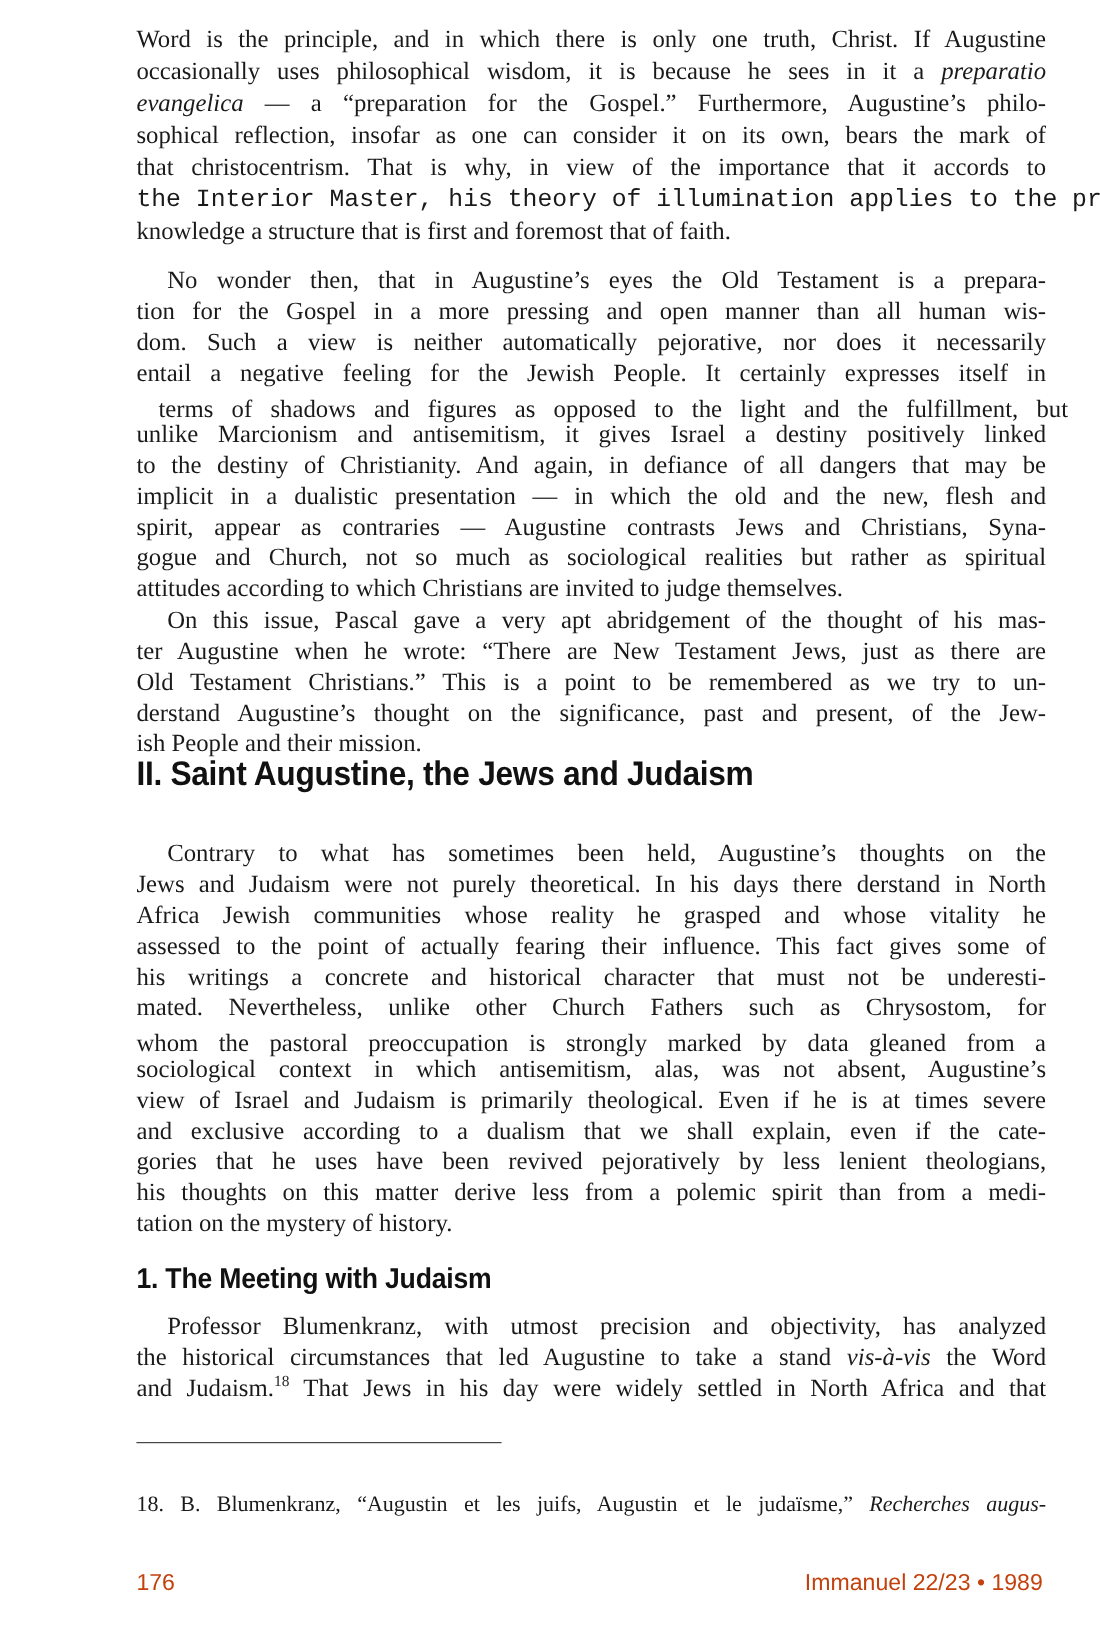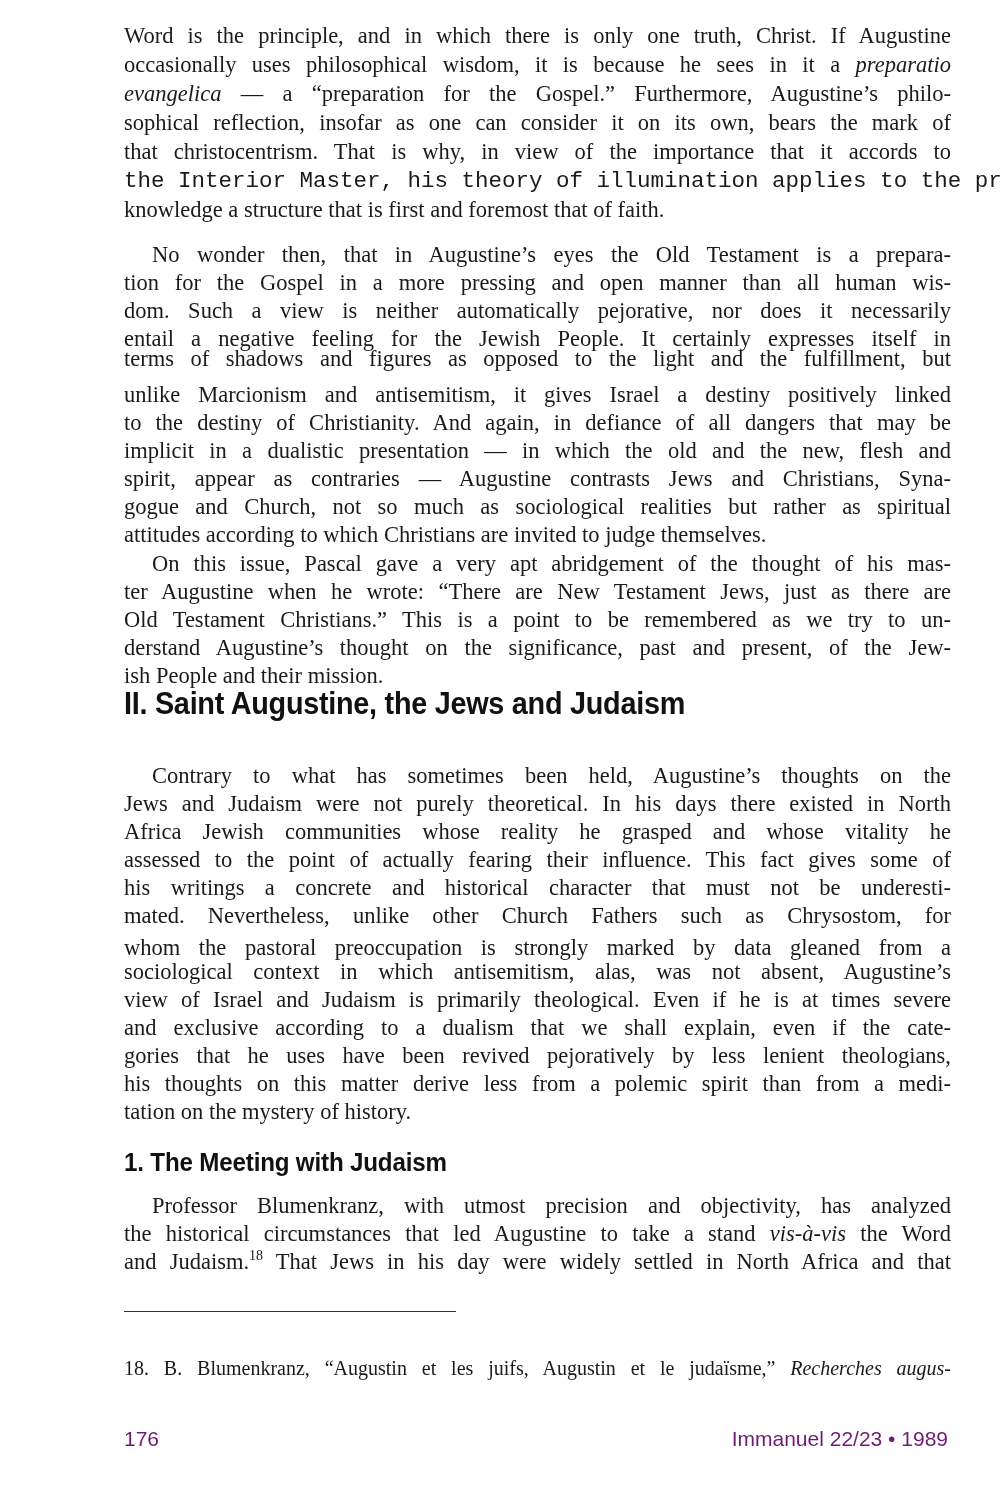--- a/index.html
+++ b/index.html
@@ -28,21 +28,21 @@
     .fn {
       position: absolute; left: 124px; width: 827px; height: 26px;
       font-family: "Liberation Serif", "DejaVu Serif", serif;
       font-size: 20px; line-height: 26px; white-space: nowrap;
       text-align: justify; text-align-last: justify;
     }
     .fn.cont { left: 150px; width: 801px; }
     .footer {
       position: absolute; top: 1426px;
       font-family: "Liberation Sans", "DejaVu Sans", sans-serif;
-      font-size: 21px; line-height: 26px; white-space: nowrap; color: #701a75;
+      font-size: 21px; line-height: 26px; white-space: nowrap; color: #c2410c;
     }
     .footer.left { left: 124px; }
     .footer.right { right: 52px; }
   </style>
 </head>
 <body>
 
 <div class="page">
 
   <div class="col" style="top:22px;">
@@ -53,42 +53,42 @@
     <div class="line" style="top:116px;">that christocentrism. That is why, in view of the importance that it accords to</div>
     <div class="line" style="top:145px;font-family:Liberation Mono, monospace;">the Interior Master, his theory of illumination applies to the problem of</div>
     <div class="line last" style="top:174px;">knowledge a structure that is first and foremost that of faith.</div>
   </div>
 
   <div class="col" style="top:241px;">
     <div class="line indent" style="top:0px;">No wonder then, that in Augustine’s eyes the Old Testament is a prepara-</div>
     <div class="line" style="top:28px;">tion for the Gospel in a more pressing and open manner than all human wis-</div>
     <div class="line" style="top:56px;">dom. Such a view is neither automatically pejorative, nor does it necessarily</div>
     <div class="line" style="top:84px;">entail a negative feeling for the Jewish People. It certainly expresses itself in</div>
-    <div class="line" style="top:104px;">terms of shadows and figures as opposed to the light and the fulfillment, but</div>
+    <div class="line" style="top:117px;margin-left:20px;">terms of shadows and figures as opposed to the light and the fulfillment, but</div>
     <div class="line" style="top:140px;">unlike Marcionism and antisemitism, it gives Israel a destiny positively linked</div>
     <div class="line" style="top:168px;">to the destiny of Christianity. And again, in defiance of all dangers that may be</div>
     <div class="line" style="top:196px;">implicit in a dualistic presentation — in which the old and the new, flesh and</div>
     <div class="line" style="top:224px;">spirit, appear as contraries — Augustine contrasts Jews and Christians, Syna-</div>
     <div class="line" style="top:252px;">gogue and Church, not so much as sociological realities but rather as spiritual</div>
     <div class="line last" style="top:280px;">attitudes according to which Christians are invited to judge themselves.</div>
   </div>
 
   <div class="col" style="top:550px;">
     <div class="line indent" style="top:0px;">On this issue, Pascal gave a very apt abridgement of the thought of his mas-</div>
     <div class="line" style="top:28px;">ter Augustine when he wrote: “There are New Testament Jews, just as there are</div>
     <div class="line" style="top:56px;">Old Testament Christians.” This is a point to be remembered as we try to un-</div>
     <div class="line" style="top:84px;">derstand Augustine’s thought on the significance, past and present, of the Jew-</div>
     <div class="line last" style="top:112px;">ish People and their mission.</div>
   </div>
 
   <div class="heading h2">II. Saint Augustine, the Jews and Judaism</div>
 
   <div class="col" style="top:762px;">
     <div class="line indent" style="top:0px;">Contrary to what has sometimes been held, Augustine’s thoughts on the</div>
-    <div class="line" style="top:28px;">Jews and Judaism were not purely theoretical. In his days there existed in North</div>
+    <div class="line" style="top:28px;">Jews and Judaism were not purely theoretical. In his days there derstand in North</div>
     <div class="line" style="top:56px;">Africa Jewish communities whose reality he grasped and whose vitality he</div>
     <div class="line" style="top:84px;">assessed to the point of actually fearing their influence. This fact gives some of</div>
     <div class="line" style="top:112px;">his writings a concrete and historical character that must not be underesti-</div>
     <div class="line" style="top:140px;">mated. Nevertheless, unlike other Church Fathers such as Chrysostom, for</div>
     <div class="line" style="top:172px;">whom the pastoral preoccupation is strongly marked by data gleaned from a</div>
     <div class="line" style="top:196px;">sociological context in which antisemitism, alas, was not absent, Augustine’s</div>
     <div class="line" style="top:224px;">view of Israel and Judaism is primarily theological. Even if he is at times severe</div>
     <div class="line" style="top:252px;">and exclusive according to a dualism that we shall explain, even if the cate-</div>
     <div class="line" style="top:280px;">gories that he uses have been revived pejoratively by less lenient theologians,</div>
     <div class="line" style="top:308px;font-family:Liberation Serif, serif;">his thoughts on this matter derive less from a polemic spirit than from a medi-</div>

